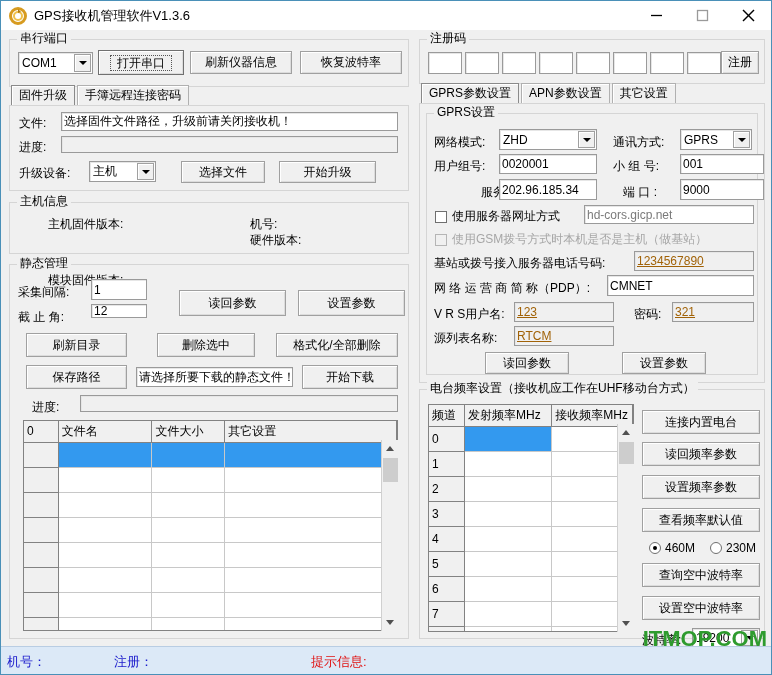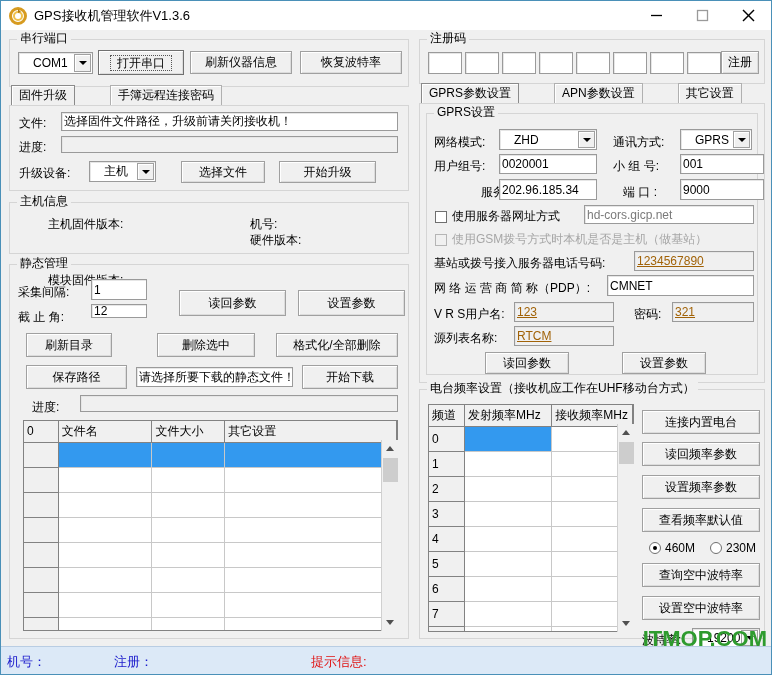--- a/index.html
+++ b/index.html
@@ -85,21 +85,21 @@
   }
   .txt.dis { background:#f0f0f0; color:#a16207;text-decoration:underline; }
   .txt.grayval { color:#7a7a7a; }
   .combo {
     position:absolute;
     background:#ffffff;
     border:1px solid #9a9a9a;
     box-shadow: inset 1px 1px 0 #e6e6e6;
     font-size:12px; color:#000;
     display:flex; align-items:center;
-    padding-left:14px; white-space:nowrap; overflow:hidden;
+    padding-left:3px; white-space:nowrap; overflow:hidden;
   }
   .combo .arrowbox {
     position:absolute; right:1px; top:1px; bottom:1px; width:17px;
     background:#f0f0f0;
     border:1px solid #a0a0a0;
     box-shadow: inset 1px 1px 0 #ffffff;
     display:flex; align-items:center; justify-content:center;
   }
   .combo .arrowbox i {
     display:block; width:0; height:0;
@@ -126,21 +126,21 @@
     width:12px; height:12px; border:1px solid #6f6f6f; border-radius:50%;
     background:#fff; margin-right:4px; flex:0 0 auto; position:relative;
   }
   .rdo.on .circ:after {
     content:""; position:absolute; left:3px; top:3px; width:4px; height:4px;
     border-radius:50%; background:#000;
   }
   .rdo span { font-size:12px; color:#000; }
 
   
-  .tabstrip { position:absolute; display:flex; align-items:flex-end; height:20px;gap:33px; }
+  .tabstrip { position:absolute; display:flex; align-items:flex-end; height:20px; }
   .tab {
     height:20px; padding:0 7px;
     border:1px solid #b0b0b0; border-bottom:none;
     background:#f0f0f0;
     font-size:12px; display:flex; align-items:center;
     white-space:nowrap; margin-right:2px;
     box-shadow: inset 1px 1px 0 #ffffff;
   }
   .tab.active { background:#f0f0f0; border-color:#8a8a8a; font-weight:normal; }
   .tabpanel {
@@ -285,21 +285,21 @@
     <div class="txt" style="left:81px; top:14px; width:56px; height:21px;">
       <span>1</span>
     </div>
     <div class="lbl" style="left:8px; top:44px;">截 止 角:</div>
     <div class="txt" style="left:81px; top:39px; width:56px; height:14px;">
       <span>12</span>
     </div>
     <div class="btn" style="left:169px; top:25px; width:107px; height:26px;">读回参数</div>
     <div class="btn" style="left:288px; top:25px; width:107px; height:26px;">设置参数</div>
 
-    <div class="btn" style="left:16px; top:68px; width:86px; height:24px;">刷新目录</div>
+    <div class="btn" style="left:16px; top:68px; width:101px; height:24px;">刷新目录</div>
     <div class="btn" style="left:147px; top:68px; width:98px; height:24px;">删除选中</div>
     <div class="btn" style="left:266px; top:68px; width:122px; height:24px;">格式化/全部删除</div>
 
     <div class="btn" style="left:16px; top:100px; width:101px; height:24px;">保存路径</div>
     <div class="txt" style="left:126px; top:102px; width:157px; height:20px;">
       <span>请选择所要下载的静态文件！</span>
     </div>
     <div class="btn" style="left:292px; top:100px; width:96px; height:24px;">开始下载</div>
 
     <div class="lbl" style="left:22px; top:134px;">进度:</div>

